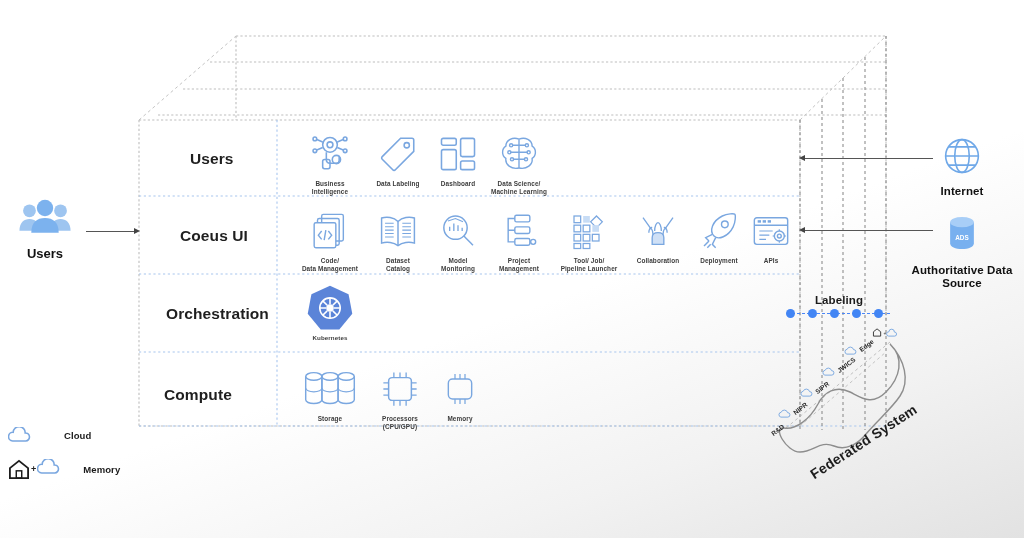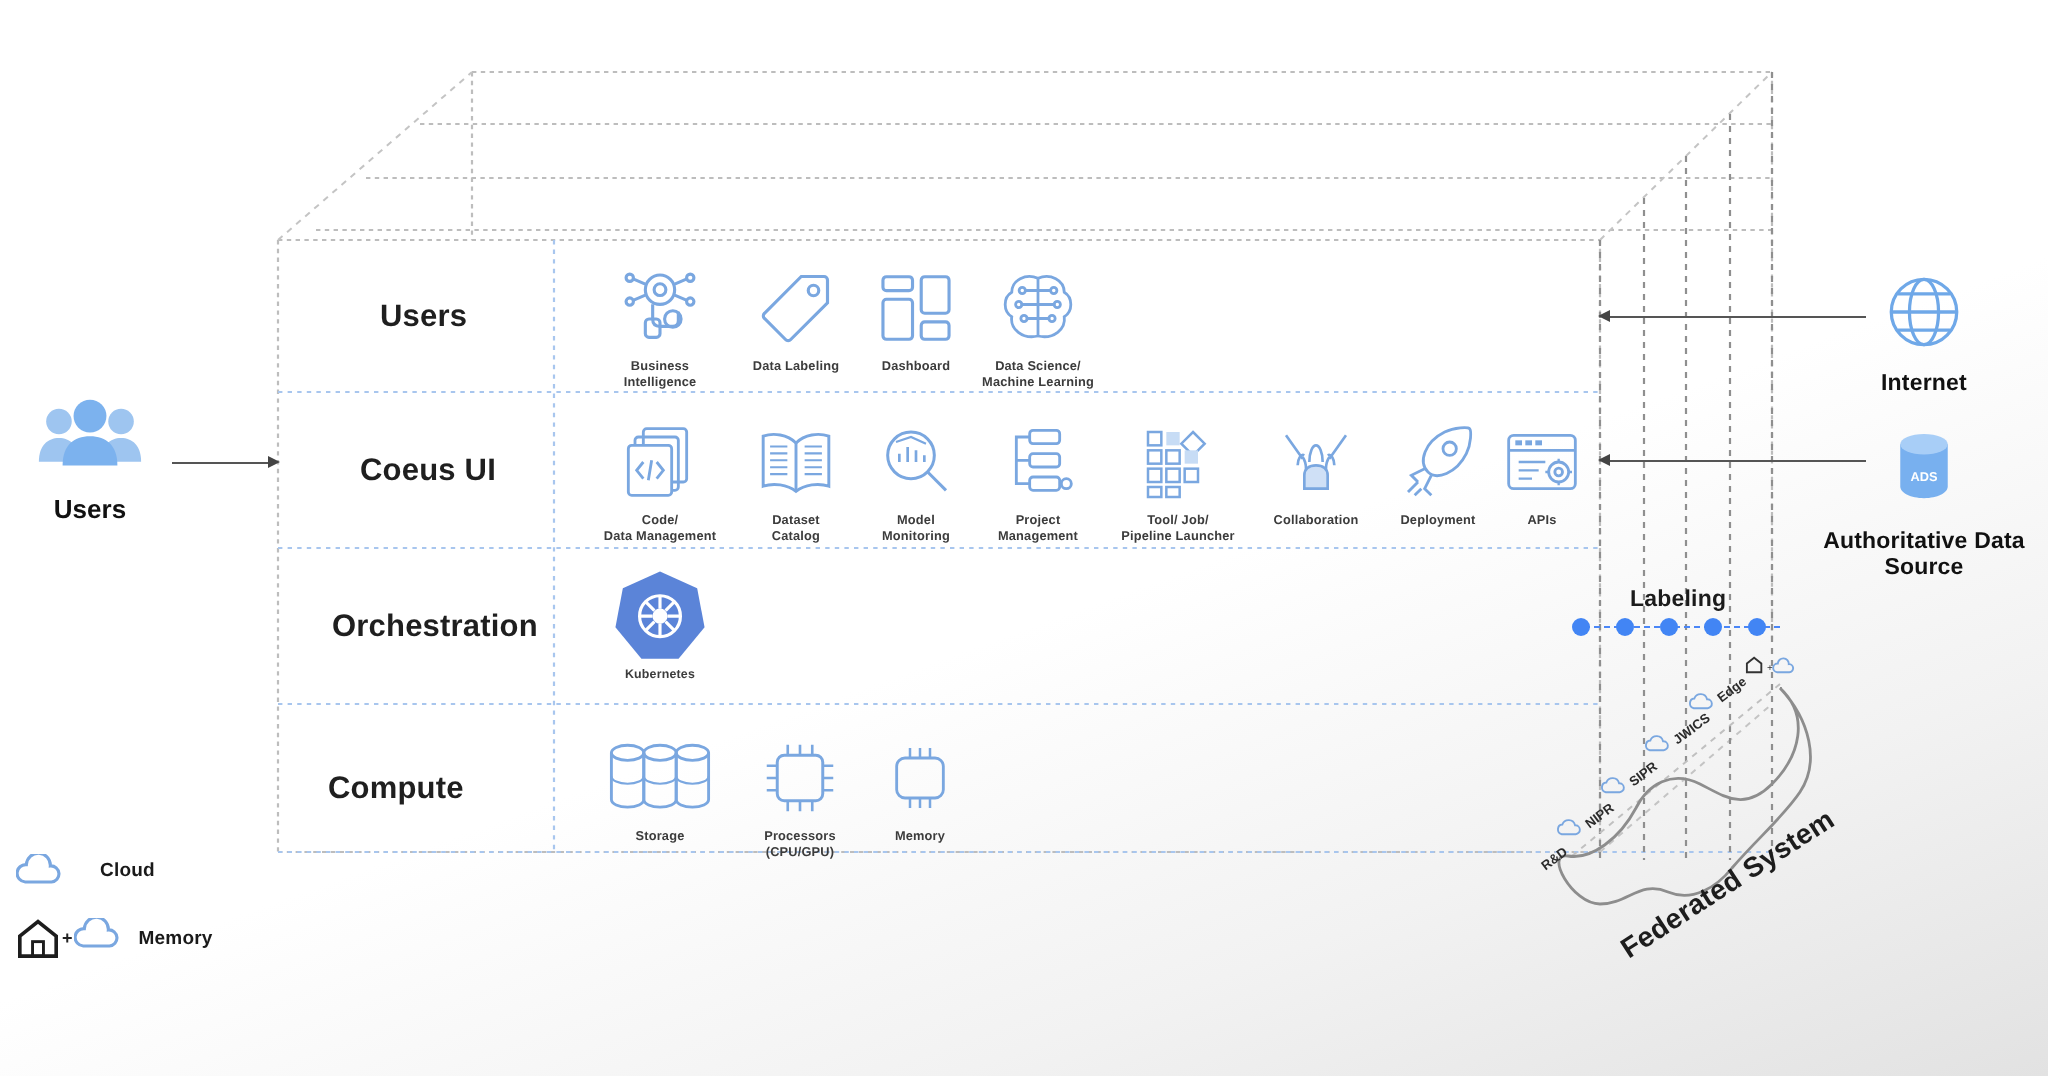--- a/index.html
+++ b/index.html
@@ -65,21 +65,21 @@
   #fed-label{
     position:absolute;font-size:14px;font-weight:700;color:#1d1d1d;
     transform:rotate(-33deg);transform-origin:left bottom;white-space:nowrap;
     letter-spacing:.2px;
   }
 
   
   #legend{position:absolute;left:8px;top:418px;}
   .leg-row{display:flex;align-items:center;height:34px;}
   .leg-ico{width:34px;display:flex;align-items:center;}
-  .leg-txt{font-size:9.5px;font-weight:700;color:#1a1a1a;margin-left:8px;letter-spacing:.1px;}
+  .leg-txt{font-size:9.5px;font-weight:700;color:#1a1a1a;margin-left:22px;letter-spacing:.1px;}
   .plus{font-size:9px;font-weight:700;color:#222;margin:0 1px;}
 </style>
 </head>
 <body>
 
 <div id="stage">
 
   <svg class="abs" style="left:0;top:0;" width="1024" height="538">
     <g fill="none" stroke="#bdbdbd" stroke-width="1.1" stroke-dasharray="2.2,2.2">
 

